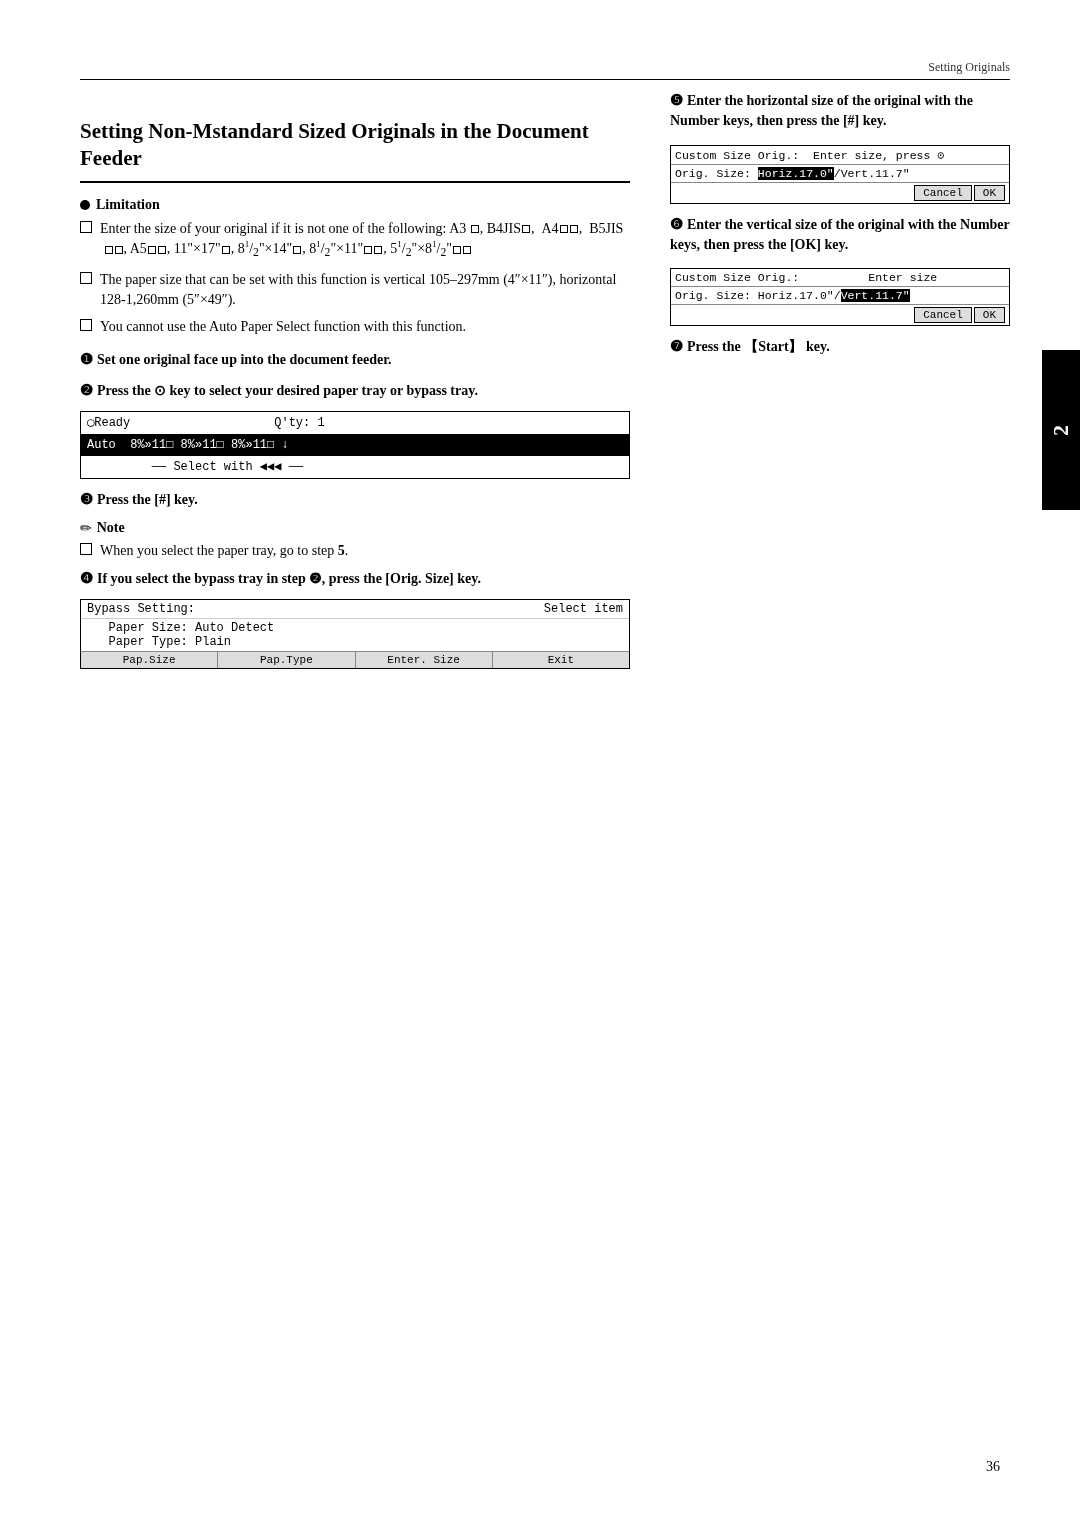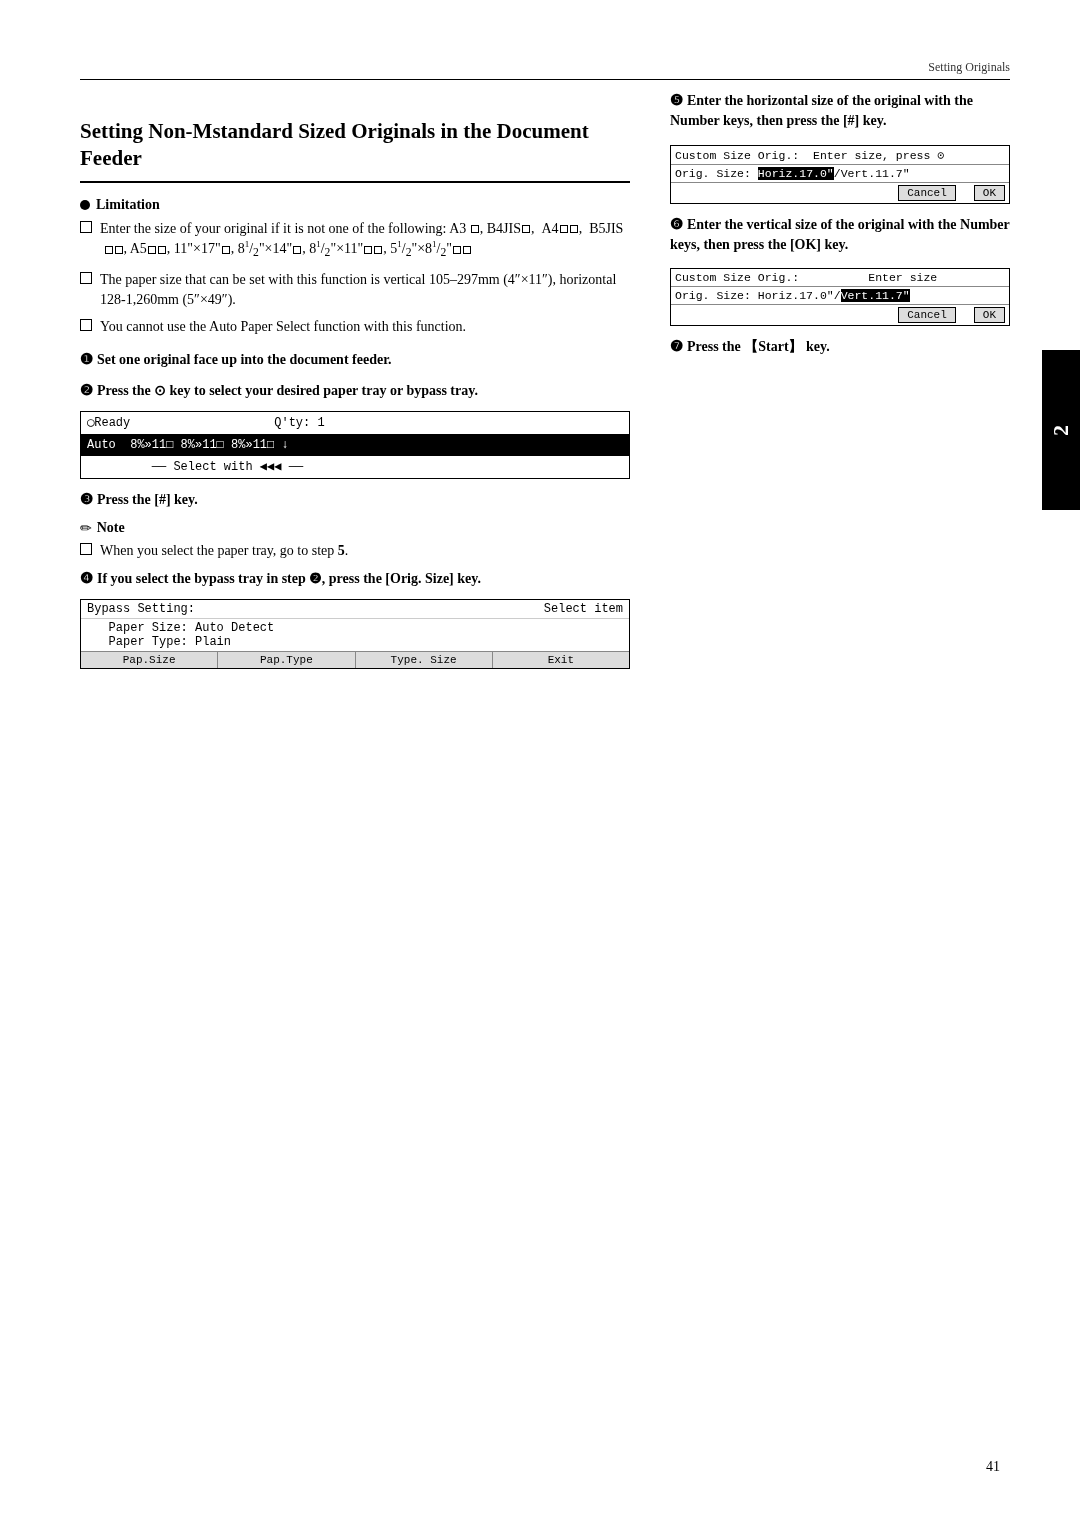--- a/index.html
+++ b/index.html
@@ -261,21 +261,21 @@
       border-bottom: 1px solid #888;
     }
 
     .custom-lcd-body {
       padding: 2px 4px;
     }
 
     .custom-lcd-footer {
       display: flex;
       justify-content: flex-end;
-      gap: 18px;
+      gap: 2px;
       padding: 2px 4px;
       border-top: 1px solid #888;
     }
 
     .custom-lcd-btn {
       border: 1px solid #000;
       padding: 1px 8px;
       font-size: 11px;
       background: #ddd;
     }
@@ -399,21 +399,21 @@
           <span>Bypass Setting:</span>
           <span>Select item</span>
         </div>
         <div class="bypass-body">
           <div>&nbsp;&nbsp;&nbsp;Paper Size: Auto Detect</div>
           <div>&nbsp;&nbsp;&nbsp;Paper Type: Plain</div>
         </div>
         <div class="bypass-buttons">
           <div class="bypass-btn">Pap.Size</div>
           <div class="bypass-btn">Pap.Type</div>
-          <div class="bypass-btn">Type. Size</div>
+          <div class="bypass-btn">Enter. Size</div>
           <div class="bypass-btn">Exit</div>
         </div>
       </div>
 
     </div>
 
     <div class="right-column">
 
       <div class="right-step">
         <span class="step-number-box">❺</span>
@@ -452,15 +452,15 @@
       </div>
 
       <div class="right-step">
         <span class="step-number-box">❼</span>
         <span class="step-bold"> Press the 【Start】 key.</span>
       </div>
 
     </div>
   </div>
 
-  <div class="page-number">41</div>
+  <div class="page-number">36</div>
 
 </div>
 
 </body></html>

